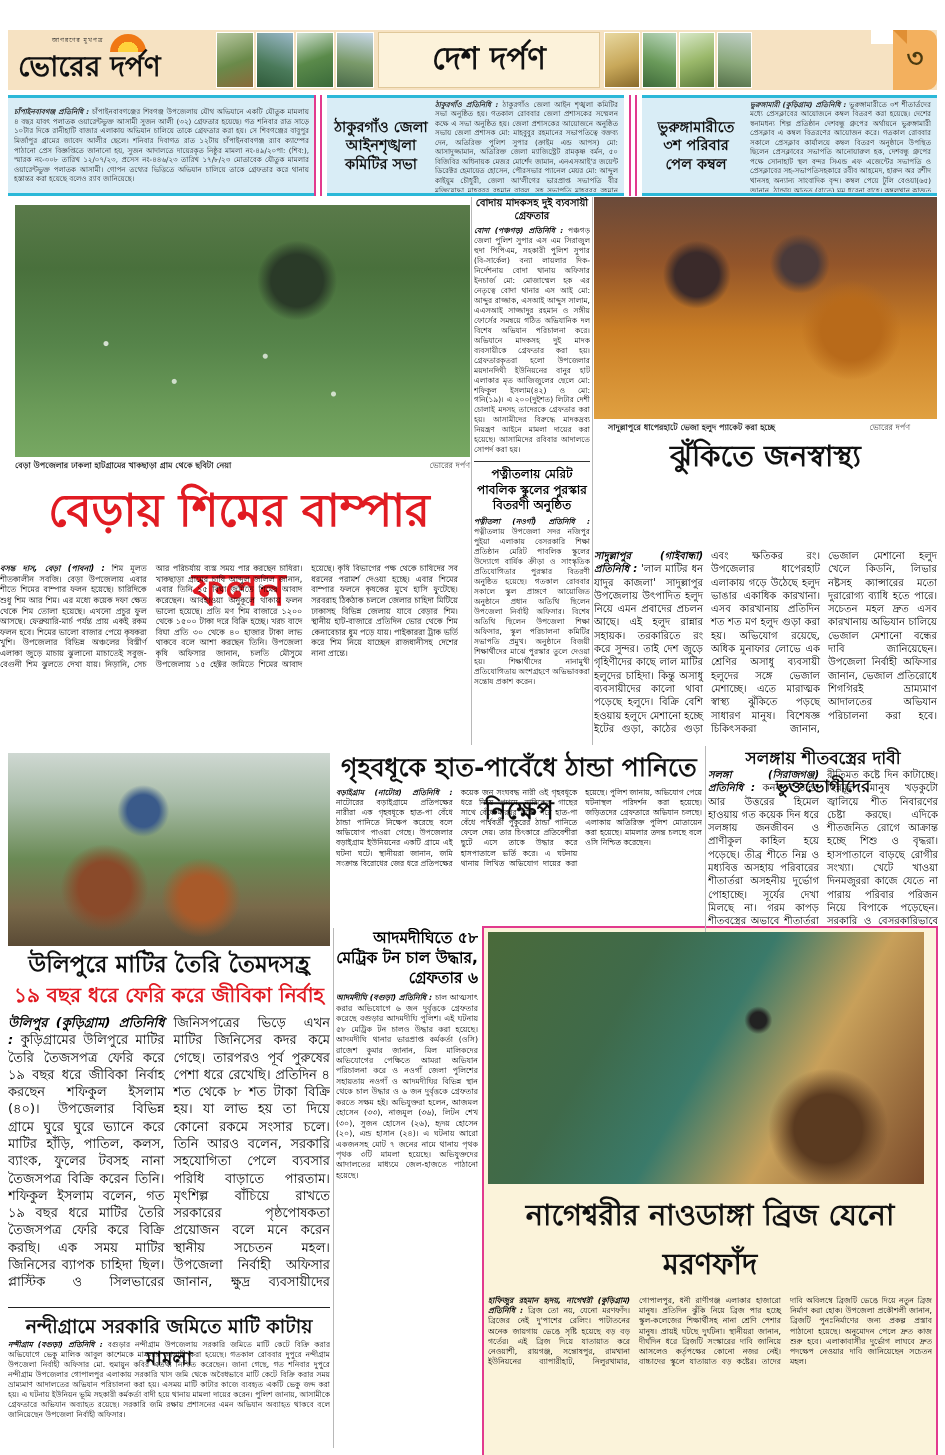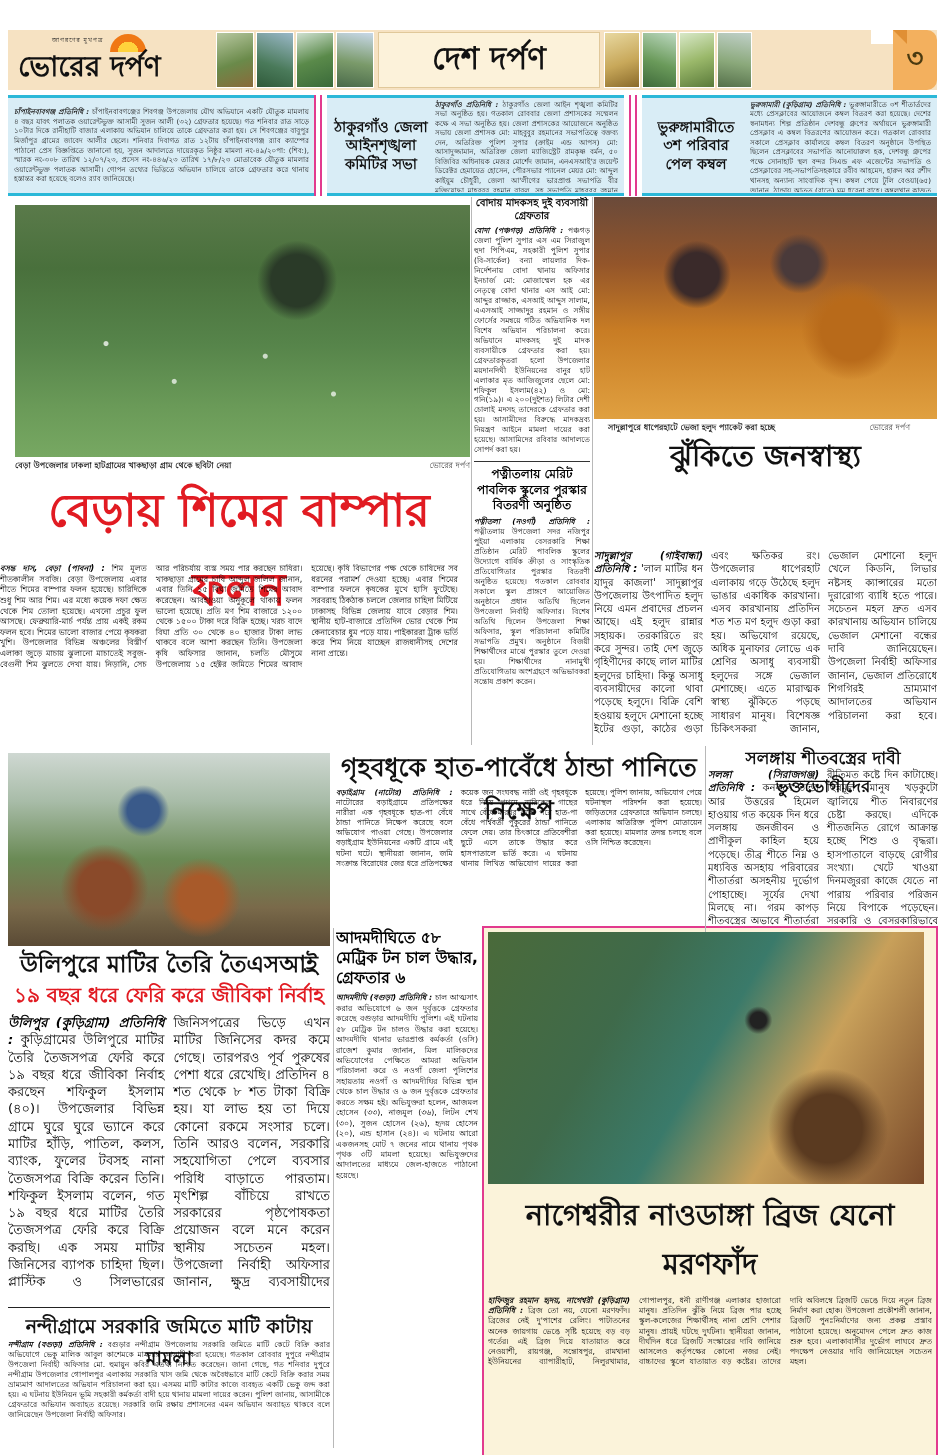--- a/index.html
+++ b/index.html
@@ -107,21 +107,21 @@
   .uli-hl2 { position:absolute; left:8px; top:980px; width:322px; text-align:center;
              font-size:20px; font-weight:bold; }
   .uli-body { position:absolute; left:8px; top:1014px; width:322px; height:290px;
               column-count:2; column-gap:9px; font-size:13px; line-height:1.33; text-align:justify; overflow:hidden; }
   .left-rule { position:absolute; left:8px; top:1307px; width:322px; border-top:1.5px solid #222; }
   .nan-hl { position:absolute; left:8px; top:1312px; width:322px; text-align:center;
             font-size:19px; font-weight:bold; color:#111; }
   .nan-body { position:absolute; left:8px; top:1340px; width:322px; height:110px;
               font-size:7.5px; line-height:1.33; text-align:justify; overflow:hidden; }
   .adam-col { position:absolute; left:336px; top:928px; width:142px; height:517px; overflow:hidden; }
-  .adam-hl { font-size:15.5px; font-weight:bold; text-align:left; line-height:1.3; margin-bottom:5px; }
+  .adam-hl { font-size:15.5px; font-weight:bold; text-align:right; line-height:1.3; margin-bottom:5px; }
   .adam-body { font-size:7.8px; line-height:1.34; text-align:justify; }
   .pink-box { position:absolute; left:482px; top:926px; width:456px; height:572px;
               border:2px solid #e23a8e; background:#fbf3da; padding:4px; }
   .bridge-hl { text-align:center; font-size:29px; font-weight:bold; color:#111; margin:8px 0 6px; }
   .bridge-body { column-count:3; column-gap:9px; font-size:7.7px; line-height:1.33; text-align:justify;
                  height:190px; overflow:hidden; }
   
   .vsep { position:absolute; width:0; border-left:1px solid #b8b8b8; }
   .vsep1 { left:471px; top:197px; height:548px; }
   .vsep2 { left:592px; top:197px; height:548px; }
@@ -226,21 +226,21 @@
   <div class="house-body">
     <span class="byline">বড়াইগ্রাম (নাটোর) প্রতিনিধি :</span>
     <span>নাটোরের বড়াইগ্রামে প্রতিপক্ষের নারীরা এক গৃহবধূকে হাত-পা বেঁধে ঠান্ডা পানিতে নিক্ষেপ করেছে বলে অভিযোগ পাওয়া গেছে। উপজেলার বড়াইগ্রাম ইউনিয়নের একটি গ্রামে এই ঘটনা ঘটে। স্থানীয়রা জানান, জমি সংক্রান্ত বিরোধের জের ধরে প্রতিপক্ষের কয়েক জন সংঘবদ্ধ নারী ওই গৃহবধূকে ধরে নিয়ে প্রথমে নারিকেল গাছের সাথে বেঁধে মারধর করে। পরে হাত-পা বেঁধে পার্শ্ববর্তী পুকুরের ঠান্ডা পানিতে ফেলে দেয়। তার চিৎকারে প্রতিবেশীরা ছুটে এসে তাকে উদ্ধার করে হাসপাতালে ভর্তি করে। এ ঘটনায় থানায় লিখিত অভিযোগ দায়ের করা হয়েছে। পুলিশ জানায়, অভিযোগ পেয়ে ঘটনাস্থল পরিদর্শন করা হয়েছে। জড়িতদের গ্রেফতারে অভিযান চলছে। এলাকায় অতিরিক্ত পুলিশ মোতায়েন করা হয়েছে। মামলার তদন্ত চলছে বলে ওসি নিশ্চিত করেছেন।</span>
   </div>
   <div class="sal-hl">সলঙ্গায় শীতবস্ত্রের দাবী ভুক্তভোগীদের</div>
   <div class="sal-body">
     <span class="byline">সলঙ্গা (সিরাজগঞ্জ) প্রতিনিধি :</span>
     <span>কনকনে ঠান্ডা আর উত্তরের হিমেল হাওয়ায় গত কয়েক দিন ধরে সলঙ্গায় জনজীবন ও প্রাণীকুল কাহিল হয়ে পড়েছে। তীব্র শীতে নিম্ন ও মধ্যবিত্ত অসহায় পরিবারের শীতার্তরা অসহনীয় দুর্ভোগ পোহাচ্ছে। সূর্যের দেখা মিলছে না। গরম কাপড় শীতবস্ত্রের অভাবে শীতার্তরা রীতিমত কষ্টে দিন কাটাচ্ছে। ছিন্নমূল মানুষ খড়কুটো জ্বালিয়ে শীত নিবারণের চেষ্টা করছে। এদিকে শীতজনিত রোগে আক্রান্ত হচ্ছে শিশু ও বৃদ্ধরা। হাসপাতালে বাড়ছে রোগীর সংখ্যা। খেটে খাওয়া দিনমজুররা কাজে যেতে না পারায় পরিবার পরিজন নিয়ে বিপাকে পড়েছেন। সরকারি ও বেসরকারিভাবে এখন পর্যন্ত পর্যাপ্ত শীতবস্ত্র বিতরণ না হওয়ায় ক্ষোভ প্রকাশ করেছেন ভুক্তভোগীরা। তারা দ্রুত শীতবস্ত্র বিতরণের দাবী জানিয়েছেন। স্থানীয় প্রশাসন জানিয়েছে, বরাদ্দ পাওয়া মাত্রই শীতবস্ত্র বিতরণ করা হবে।</span>
   </div>
 
-  <div class="uli-hl1">উলিপুরে মাটির তৈরি তৈএসআই্র</div>
+  <div class="uli-hl1">উলিপুরে মাটির তৈরি তৈমদসহ্র</div>
   <div class="uli-hl2 hl-red">১৯ বছর ধরে ফেরি করে জীবিকা নির্বাহ</div>
   <div class="uli-body">
     <span class="byline">উলিপুর (কুড়িগ্রাম) প্রতিনিধি :</span>
     <span>কুড়িগ্রামের উলিপুরে মাটির তৈরি তৈজসপত্র ফেরি করে ১৯ বছর ধরে জীবিকা নির্বাহ করছেন শফিকুল ইসলাম (৪০)। উপজেলার বিভিন্ন গ্রামে ঘুরে ঘুরে ভ্যানে করে মাটির হাঁড়ি, পাতিল, কলস, ব্যাংক, ফুলের টবসহ নানা তৈজসপত্র বিক্রি করেন তিনি। শফিকুল ইসলাম বলেন, গত ১৯ বছর ধরে মাটির তৈরি তৈজসপত্র ফেরি করে বিক্রি করছি। এক সময় মাটির জিনিসের ব্যাপক চাহিদা ছিল। প্লাস্টিক ও সিলভারের জিনিসপত্রের ভিড়ে এখন মাটির জিনিসের কদর কমে গেছে। তারপরও পূর্ব পুরুষের পেশা ধরে রেখেছি। প্রতিদিন ৪ শত থেকে ৮ শত টাকা বিক্রি হয়। যা লাভ হয় তা দিয়ে কোনো রকমে সংসার চলে। তিনি আরও বলেন, সরকারি সহযোগিতা পেলে ব্যবসার পরিধি বাড়াতে পারতাম। মৃৎশিল্প বাঁচিয়ে রাখতে সরকারের পৃষ্ঠপোষকতা প্রয়োজন বলে মনে করেন স্থানীয় সচেতন মহল। উপজেলা নির্বাহী অফিসার জানান, ক্ষুদ্র ব্যবসায়ীদের সহায়তার বিভিন্ন প্রকল্প রয়েছে। আবেদন করলে তাকে সহায়তা করা হবে।</span>
   </div>
   <div class="left-rule"></div>
   <div class="nan-hl">নন্দীগ্রামে সরকারি জমিতে মাটি কাটায় মামলা</div>
   <div class="nan-body">
     <span class="byline">নন্দীগ্রাম (বগুড়া) প্রতিনিধি :</span>
     <span>বগুড়ার নন্দীগ্রাম উপজেলায় সরকারি জমিতে মাটি কেটে বিক্রি করার অভিযোগে ভেকু মালিক আবুল কাশেমকে মামলার আসামী করা হয়েছে। গতকাল রোববার দুপুরে নন্দীগ্রাম উপজেলা নির্বাহী অফিসার মো. হুমায়ুন কবির এতথ্য নিশ্চিত করেছেন। জানা গেছে, গত শনিবার দুপুরে নন্দীগ্রাম উপজেলার গোপালপুর এলাকায় সরকারি খাস জমি থেকে অবৈধভাবে মাটি কেটে বিক্রি করার সময় ভ্রাম্যমাণ আদালতের অভিযান পরিচালনা করা হয়। এসময় মাটি কাটার কাজে ব্যবহৃত একটি ভেকু জব্দ করা হয়। এ ঘটনায় ইউনিয়ন ভূমি সহকারী কর্মকর্তা বাদী হয়ে থানায় মামলা দায়ের করেন। পুলিশ জানায়, আসামীকে গ্রেফতারে অভিযান অব্যাহত রয়েছে। সরকারি জমি রক্ষায় প্রশাসনের এমন অভিযান অব্যাহত থাকবে বলে জানিয়েছেন উপজেলা নির্বাহী অফিসার।</span>

